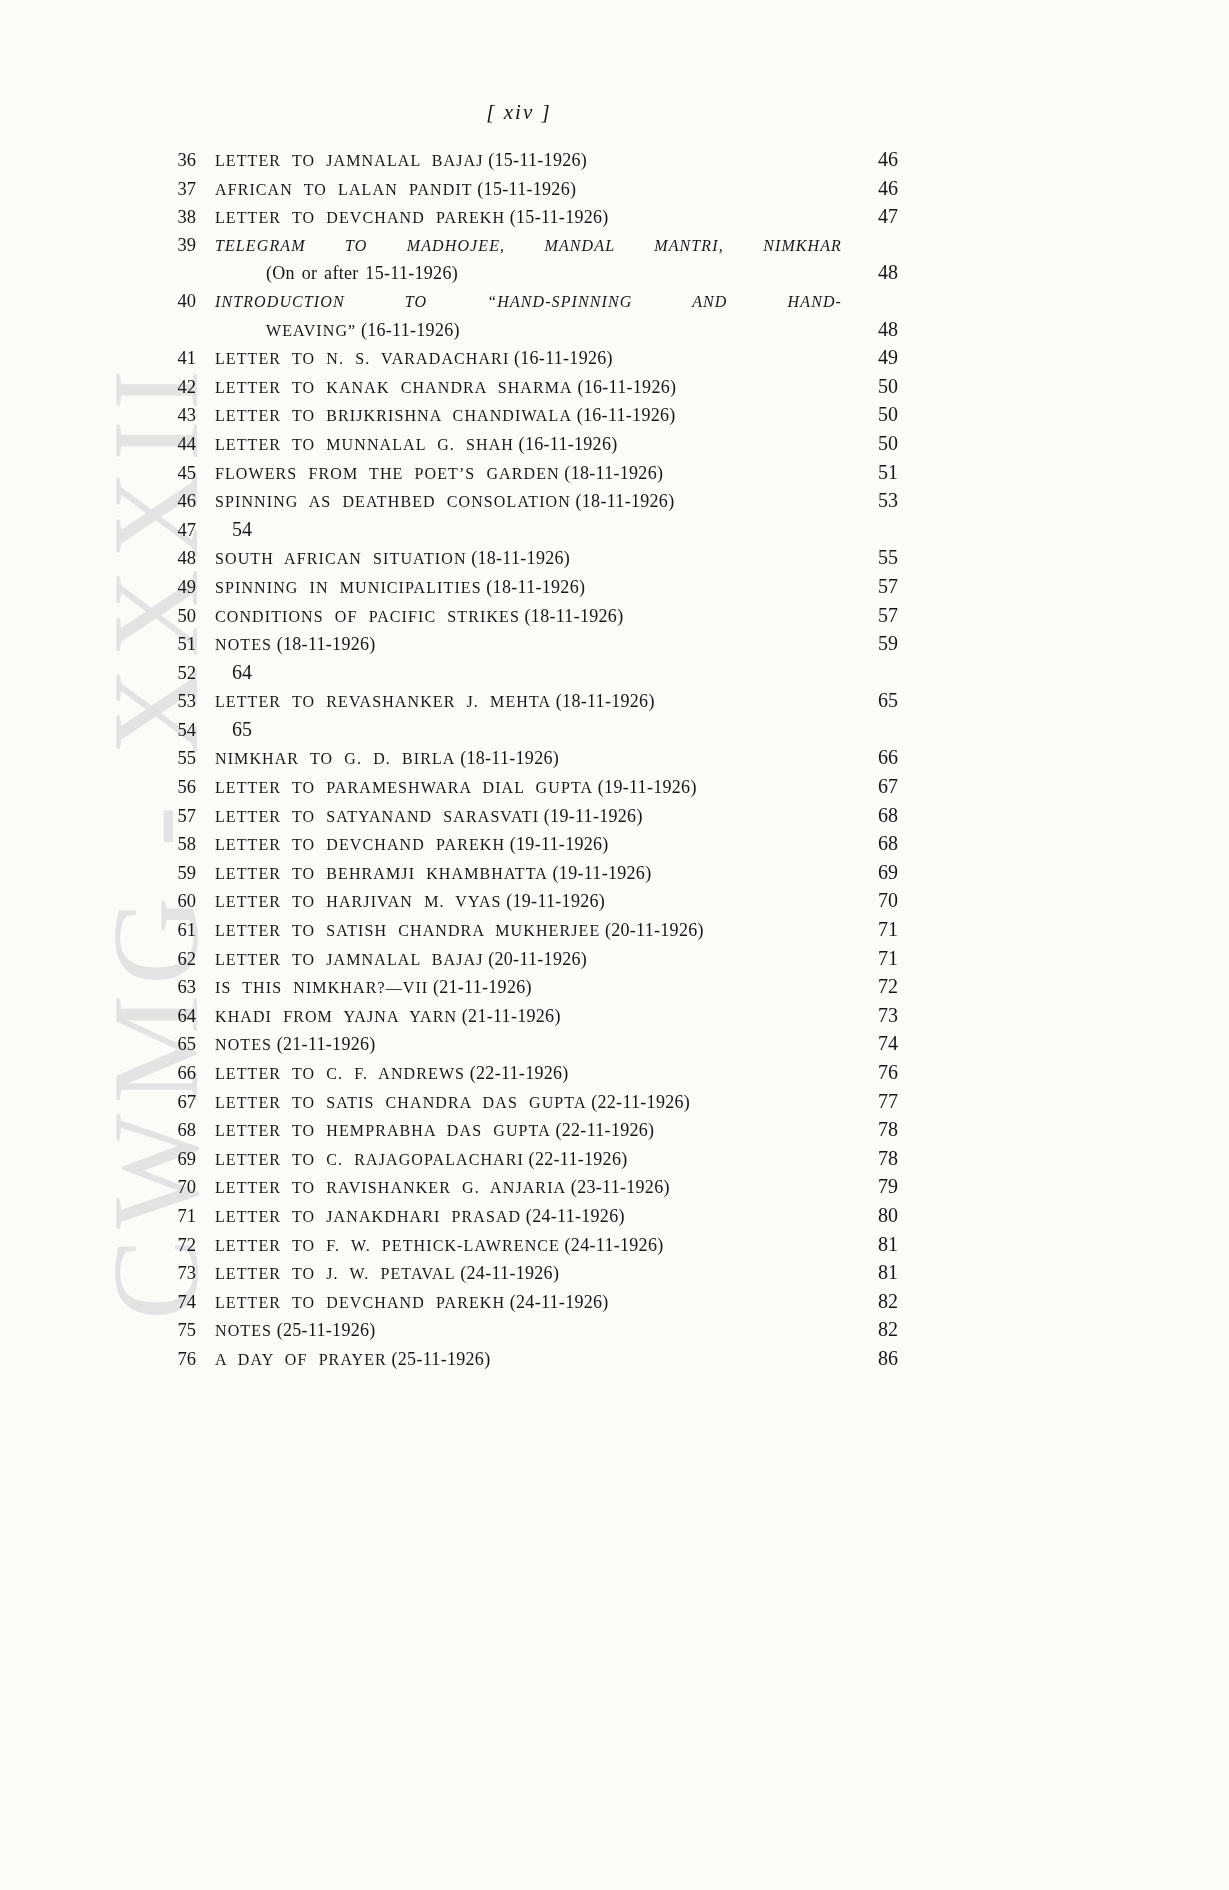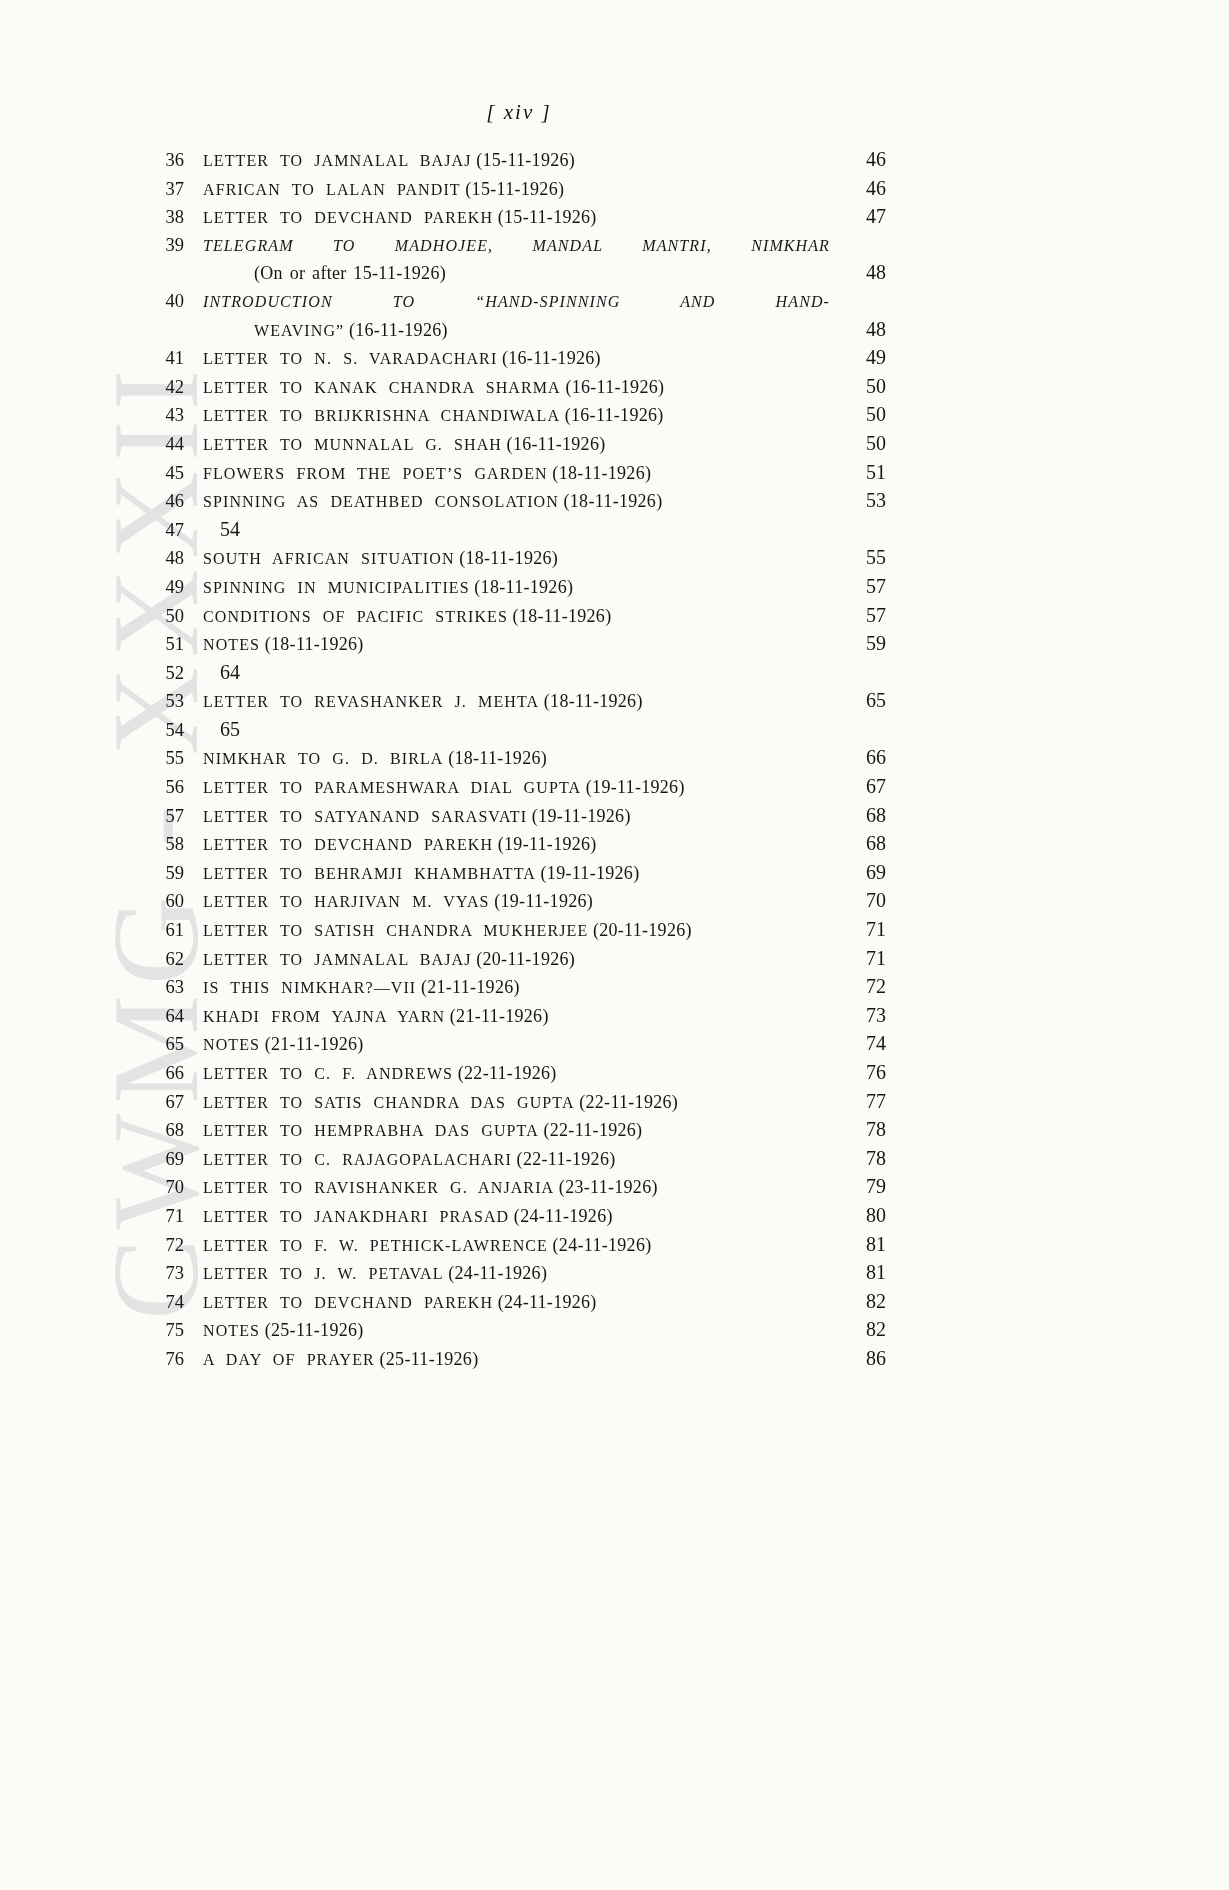--- a/index.html
+++ b/index.html
@@ -30,21 +30,21 @@
     left: 140px;
     width: 758px;
     text-align: center;
     font-size: 21px;
     letter-spacing: 2px;
     font-style: italic;
   }
   .toc {
     position: absolute;
     top: 146px;
-    left: 128px;
+    left: 140px;
     width: 758px;
   }
   .line {
     display: flex;
     align-items: baseline;
     line-height: 27.6px;
   }
   .num {
     flex: none;
     width: 56px;

